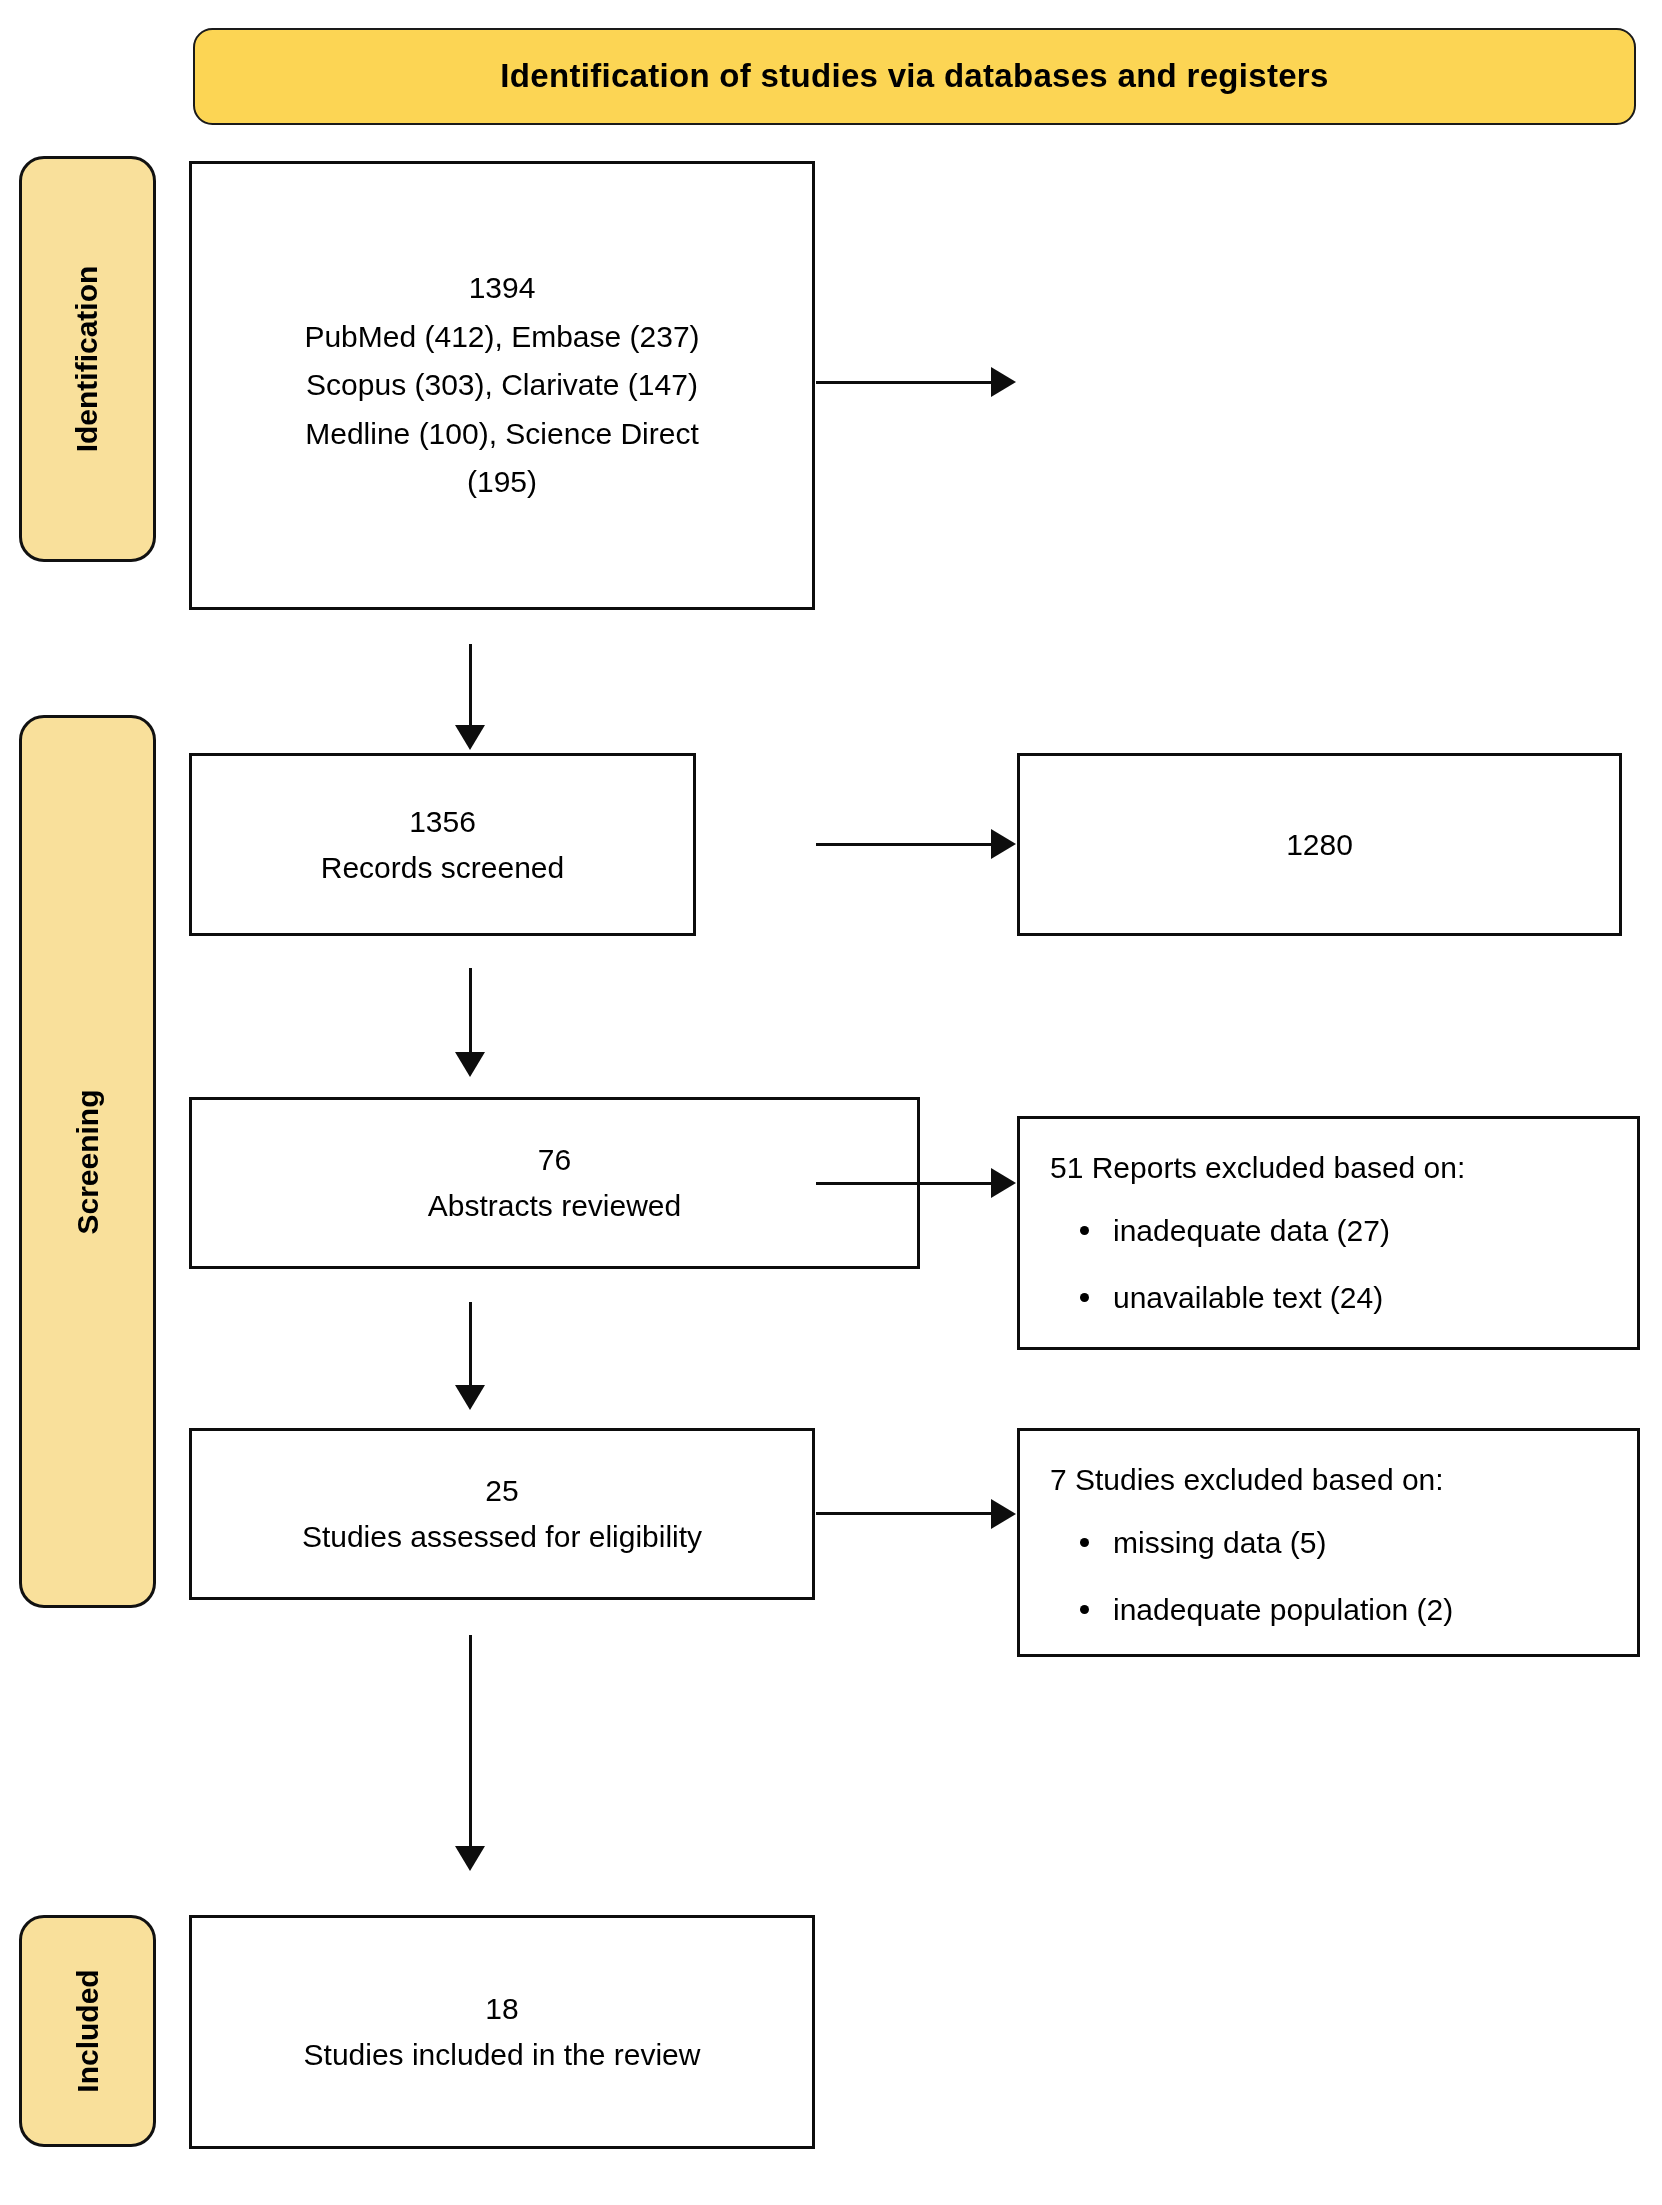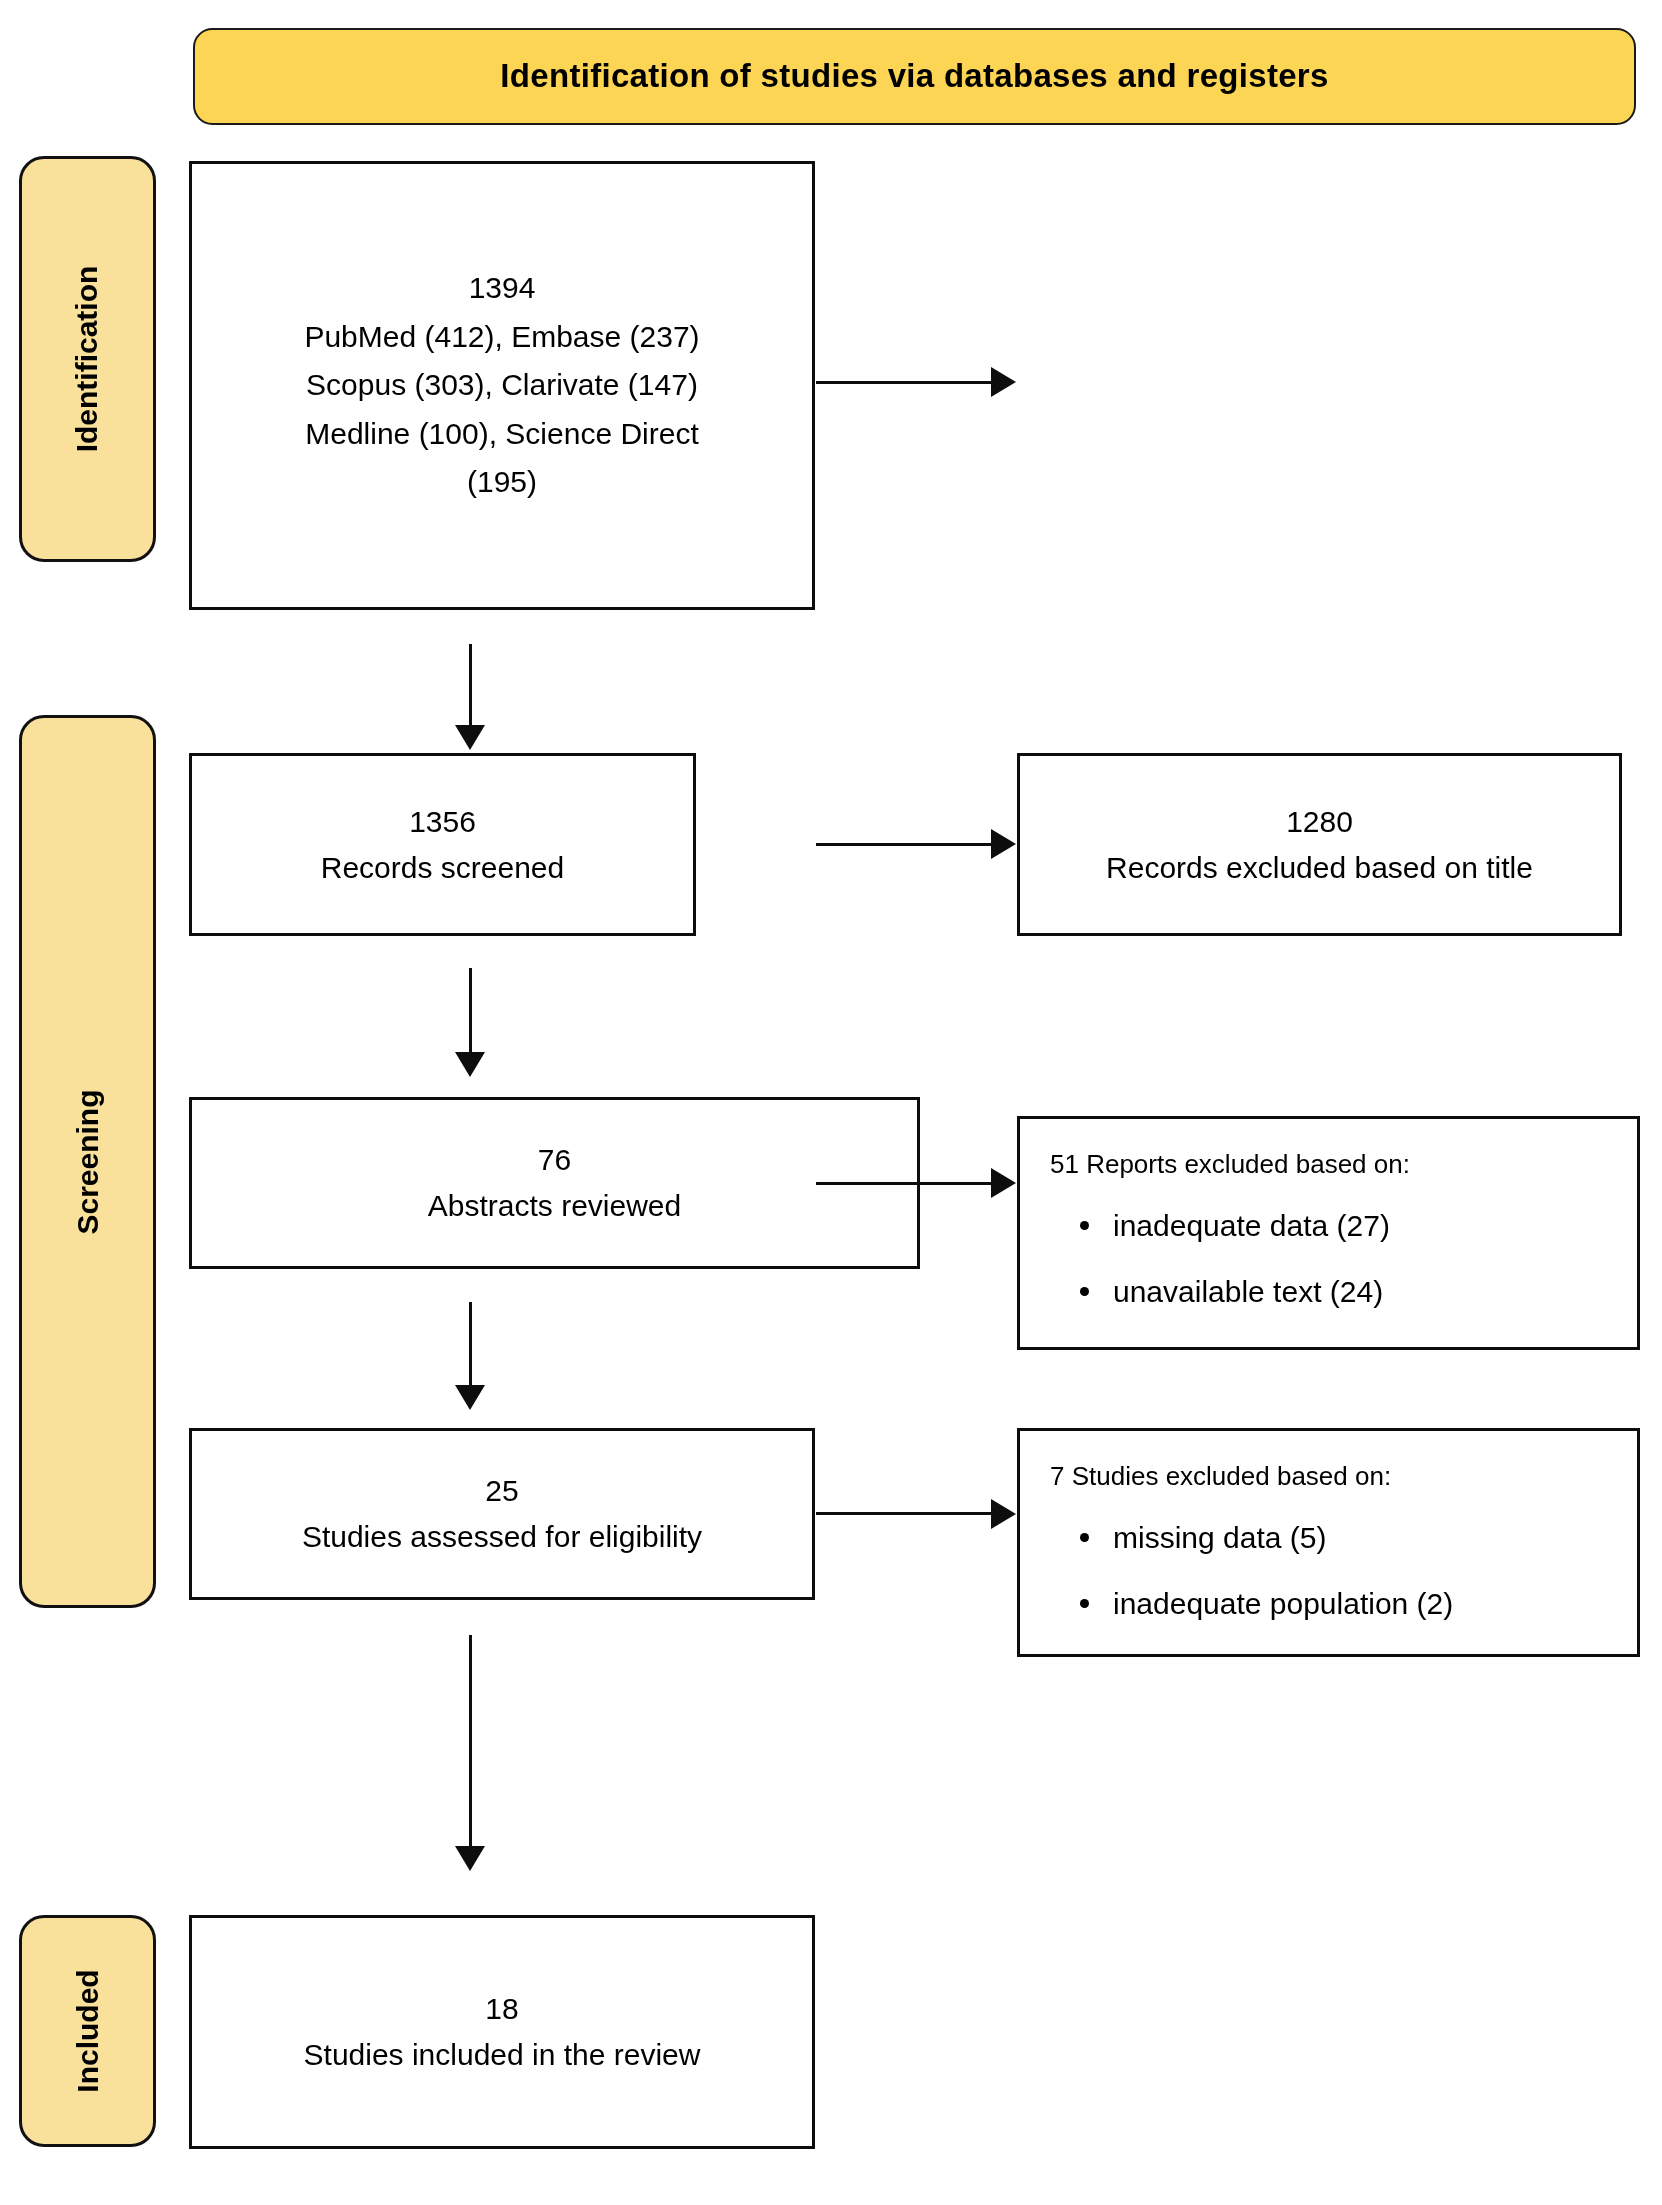--- a/index.html
+++ b/index.html
@@ -39,21 +39,21 @@
   #box-excluded-title{left:1017px;top:753px;width:605px;height:183px;}
   #box-abstracts{left:189px;top:1097px;width:731px;height:172px;}
   #box-reports-excluded{left:1017px;top:1116px;width:623px;height:234px;}
   #box-eligibility{left:189px;top:1428px;width:626px;height:172px;}
   #box-studies-excluded{left:1017px;top:1428px;width:623px;height:229px;}
   #box-included{left:189px;top:1915px;width:626px;height:234px;}
 
   
   .exbox{align-items:flex-start;justify-content:flex-start;
          padding:29px 21.5px 21.5px 30px;}
-  .exbox .head{font-size:26px;line-height:1.3;text-align:left;white-space:nowrap;}
+  .exbox .head{font-size:30px;line-height:1.3;text-align:left;white-space:nowrap;}
   .exbox ul{margin:25px 0 0 0;padding:0 0 0 63px;list-style:none;}
   .exbox li{font-size:30px;line-height:1.25;margin-bottom:29px;
             position:relative;white-space:nowrap;}
   .exbox li:last-child{margin-bottom:0;}
   .exbox li::before{content:"";position:absolute;left:-33px;top:14px;
                     width:9.1px;height:9.1px;background:#000;border-radius:50%;}
 
   
   .vline{position:absolute;width:2.7px;background:#0d0d0d;}
   .vhead{position:absolute;width:0;height:0;
@@ -110,21 +110,20 @@
   </div>
 
 
   <div class="box" id="box-screened">
     <div class="ln">1356</div>
     <div class="ln">Records screened</div>
   </div>
 
   <div class="box" id="box-excluded-title">
     <div class="ln">1280</div>
-    <div class="ln">Records excluded based on title</div>
   </div>
 
   <div class="box" id="box-abstracts">
     <div class="ln">76</div>
     <div class="ln">Abstracts reviewed</div>
   </div>
 
   <div class="box exbox" id="box-reports-excluded">
     <div class="head">51 Reports excluded based on:</div>
     <ul>

